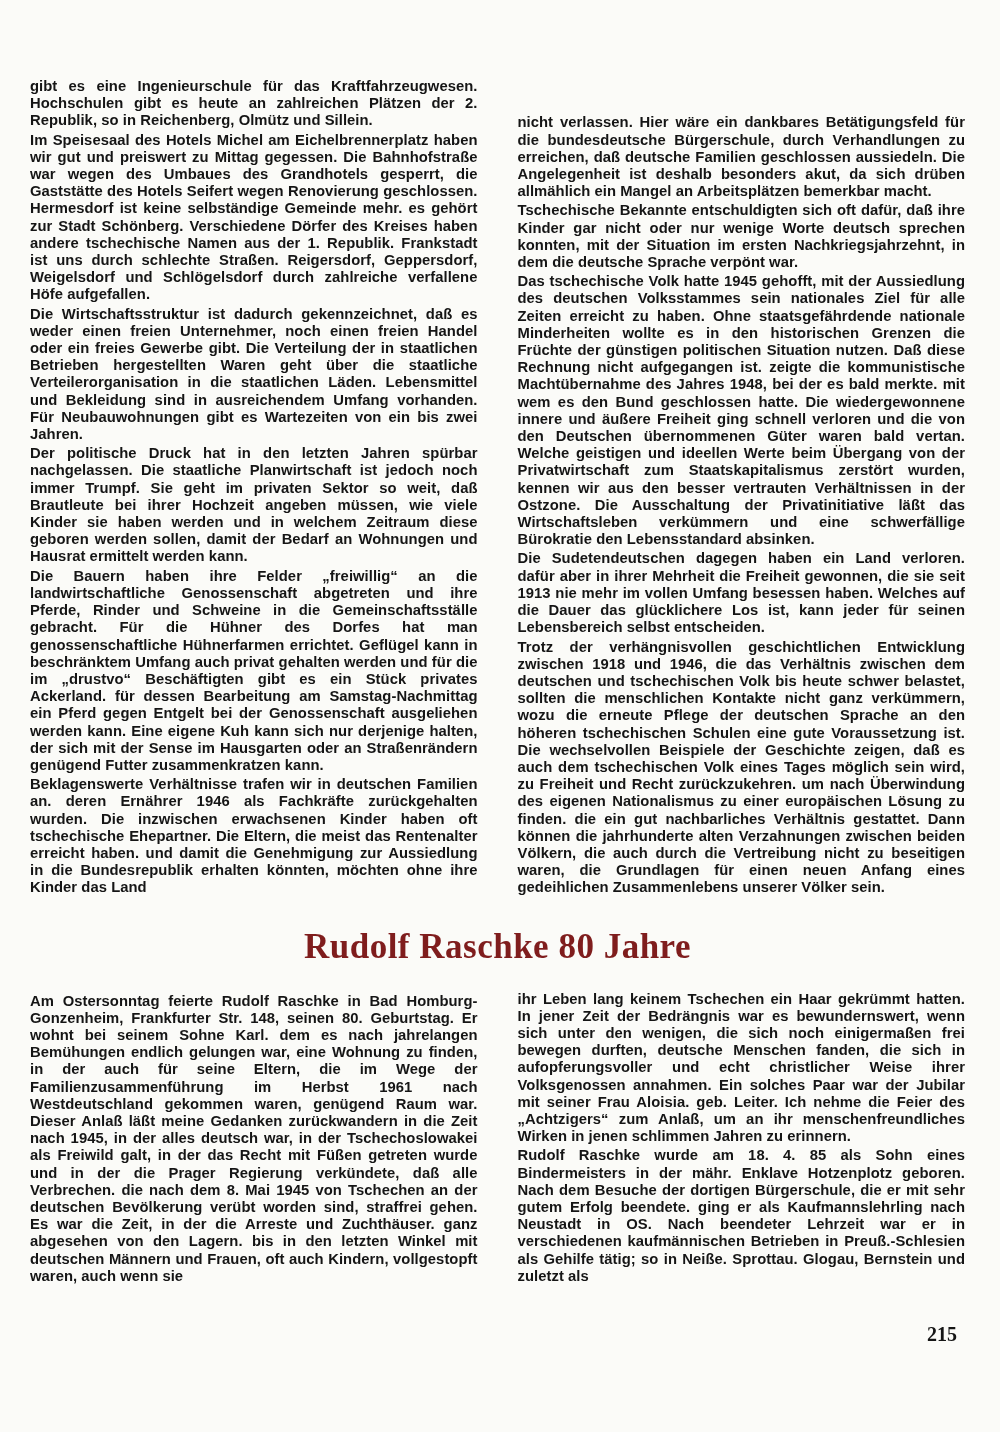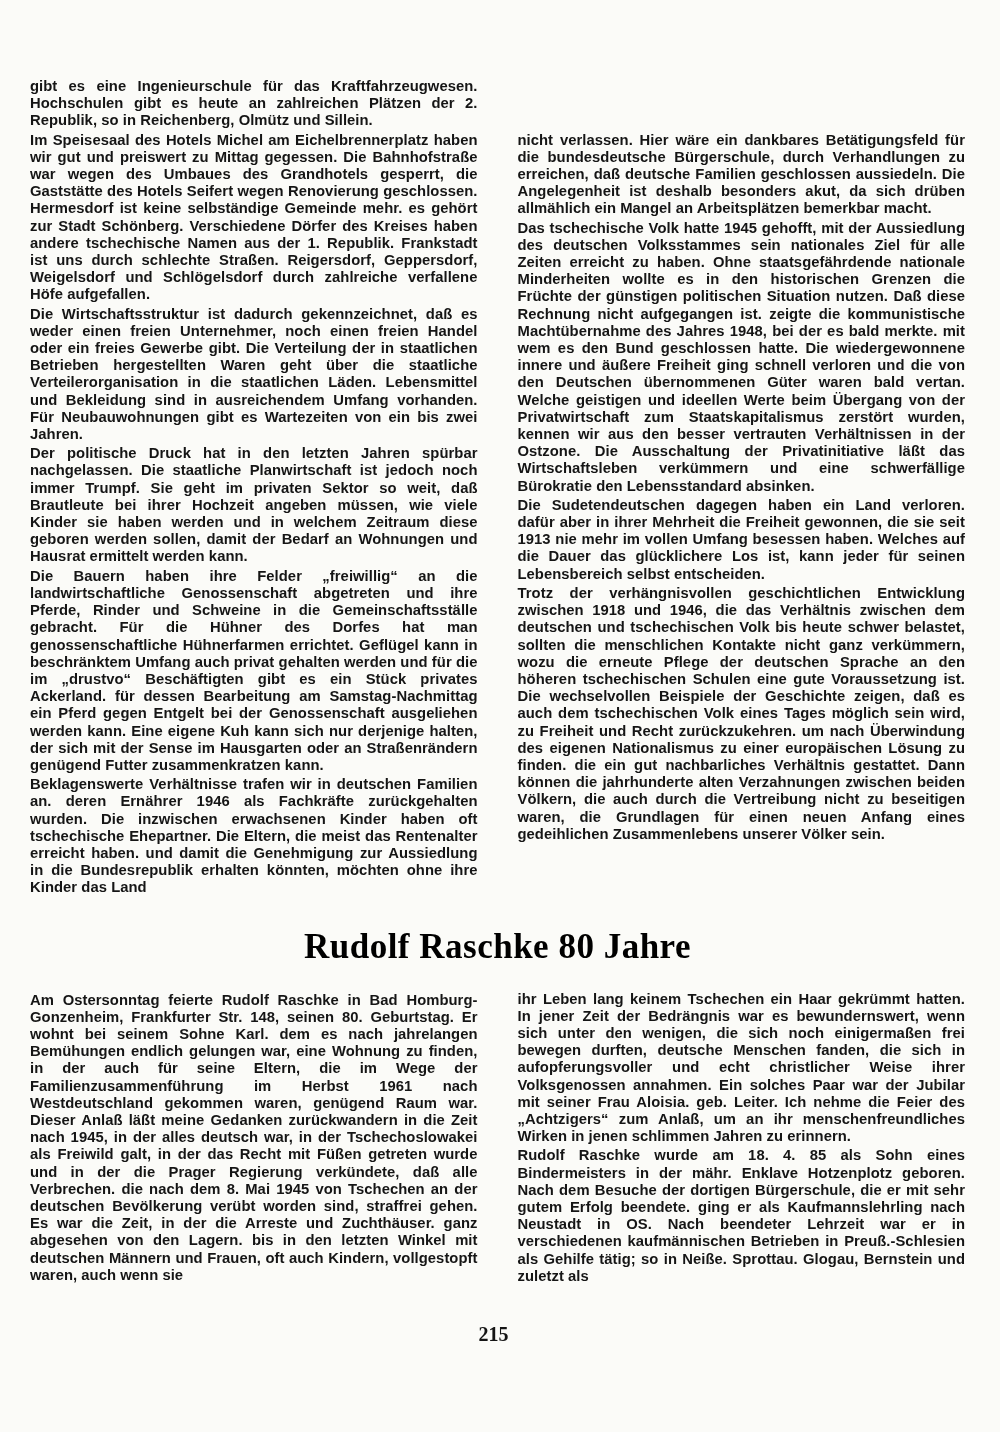--- a/index.html
+++ b/index.html
@@ -10,21 +10,21 @@
     overflow: hidden;
     padding: 78px 35px 0 30px;
     color: #151515;
     font-family: "Liberation Sans", sans-serif;
     font-weight: 700;
     -webkit-font-smoothing: antialiased;
   }
   .two-col {
     display: flex;
     gap: 40px;
-    align-items: center;
+    align-items: flex-end;
   }
   .col {
     flex: 1 1 0;
     font-size: 14.8px;
     line-height: 17.2px;
     text-align: justify;
     hyphens: auto;
     letter-spacing: 0.05px;
   }
   .col p {
@@ -36,24 +36,24 @@
     margin-top: -17.2px;
     padding-right: 4px;
   }
   .article-title {
     font-family: "Liberation Serif", serif;
     font-weight: 700;
     font-size: 35px;
     letter-spacing: 0.5px;
     text-align: center;
     margin: 28px 0 24px 0;
-    color: #000000;
+    color: #7f1d1d;
   }
   .page-number {
-    text-align: center;
+    text-align: right;
     font-family: "Liberation Serif", serif;
     font-weight: 700;
     font-size: 20px;
     margin-top: 36px;
     padding-right: 8px;
   }
 </style>
 </head>
 <body>
 
@@ -64,20 +64,21 @@
         <p>gibt es eine Ingenieurschule für das Kraftfahrzeugwesen. Hochschulen gibt es heute an zahlreichen Plätzen der 2. Republik, so in Reichenberg, Olmütz und Sillein.</p>
         <p>Im Speisesaal des Hotels Michel am Eichelbrennerplatz haben wir gut und preiswert zu Mittag gegessen. Die Bahnhofstraße war wegen des Umbaues des Grandhotels gesperrt, die Gaststätte des Hotels Seifert wegen Renovierung geschlossen. Hermesdorf ist keine selbständige Gemeinde mehr. es gehört zur Stadt Schönberg. Verschiedene Dörfer des Kreises haben andere tschechische Namen aus der 1. Republik. Frankstadt ist uns durch schlechte Straßen. Reigersdorf, Geppersdorf, Weigelsdorf und Schlögelsdorf durch zahlreiche verfallene Höfe aufgefallen.</p>
         <p>Die Wirtschaftsstruktur ist dadurch gekennzeichnet, daß es weder einen freien Unternehmer, noch einen freien Handel oder ein freies Gewerbe gibt. Die Verteilung der in staatlichen Betrieben hergestellten Waren geht über die staatliche Verteilerorganisation in die staatlichen Läden. Lebensmittel und Bekleidung sind in ausreichendem Umfang vorhanden. Für Neubauwohnungen gibt es Wartezeiten von ein bis zwei Jahren.</p>
         <p>Der politische Druck hat in den letzten Jahren spürbar nachgelassen. Die staatliche Planwirtschaft ist jedoch noch immer Trumpf. Sie geht im privaten Sektor so weit, daß Brautleute bei ihrer Hochzeit angeben müssen, wie viele Kinder sie haben werden und in welchem Zeitraum diese geboren werden sollen, damit der Bedarf an Wohnungen und Hausrat ermittelt werden kann.</p>
         <p>Die Bauern haben ihre Felder „freiwillig“ an die landwirtschaftliche Genossenschaft abgetreten und ihre Pferde, Rinder und Schweine in die Gemeinschaftsställe gebracht. Für die Hühner des Dorfes hat man genossenschaftliche Hühnerfarmen errichtet. Geflügel kann in beschränktem Umfang auch privat gehalten werden und für die im „drustvo“ Beschäftigten gibt es ein Stück privates Ackerland. für dessen Bearbeitung am Samstag-Nachmittag ein Pferd gegen Entgelt bei der Genossenschaft ausgeliehen werden kann. Eine eigene Kuh kann sich nur derjenige halten, der sich mit der Sense im Hausgarten oder an Straßenrändern genügend Futter zusammenkratzen kann.</p>
         <p>Beklagenswerte Verhältnisse trafen wir in deutschen Familien an. deren Ernährer 1946 als Fachkräfte zurückgehalten wurden. Die inzwischen erwachsenen Kinder haben oft tschechische Ehepartner. Die Eltern, die meist das Rentenalter erreicht haben. und damit die Genehmigung zur Aussiedlung in die Bundesrepublik erhalten könnten, möchten ohne ihre Kinder das Land</p>
       </div>
     <div class="col">
       <div>
           <p>nicht verlassen. Hier wäre ein dankbares Betätigungsfeld für die bundesdeutsche Bürgerschule, durch Verhandlungen zu erreichen, daß deutsche Familien geschlossen aussiedeln. Die Angelegenheit ist deshalb besonders akut, da sich drüben allmählich ein Mangel an Arbeitsplätzen bemerkbar macht.</p>
+          <p>Tschechische Bekannte entschuldigten sich oft dafür, daß ihre Kinder gar nicht oder nur wenige Worte deutsch sprechen konnten, mit der Situation im ersten Nachkriegsjahrzehnt, in dem die deutsche Sprache verpönt war.</p>
           <p>Das tschechische Volk hatte 1945 gehofft, mit der Aussiedlung des deutschen Volksstammes sein nationales Ziel für alle Zeiten erreicht zu haben. Ohne staatsgefährdende nationale Minderheiten wollte es in den historischen Grenzen die Früchte der günstigen politischen Situation nutzen. Daß diese Rechnung nicht aufgegangen ist. zeigte die kommunistische Machtübernahme des Jahres 1948, bei der es bald merkte. mit wem es den Bund geschlossen hatte. Die wiedergewonnene innere und äußere Freiheit ging schnell verloren und die von den Deutschen übernommenen Güter waren bald vertan. Welche geistigen und ideellen Werte beim Übergang von der Privatwirtschaft zum Staatskapitalismus zerstört wurden, kennen wir aus den besser vertrauten Verhältnissen in der Ostzone. Die Ausschaltung der Privatinitiative läßt das Wirtschaftsleben verkümmern und eine schwerfällige Bürokratie den Lebensstandard absinken.</p>
           <p>Die Sudetendeutschen dagegen haben ein Land verloren. dafür aber in ihrer Mehrheit die Freiheit gewonnen, die sie seit 1913 nie mehr im vollen Umfang besessen haben. Welches auf die Dauer das glücklichere Los ist, kann jeder für seinen Lebensbereich selbst entscheiden.</p>
           <p>Trotz der verhängnisvollen geschichtlichen Entwicklung zwischen 1918 und 1946, die das Verhältnis zwischen dem deutschen und tschechischen Volk bis heute schwer belastet, sollten die menschlichen Kontakte nicht ganz verkümmern, wozu die erneute Pflege der deutschen Sprache an den höheren tschechischen Schulen eine gute Voraussetzung ist. Die wechselvollen Beispiele der Geschichte zeigen, daß es auch dem tschechischen Volk eines Tages möglich sein wird, zu Freiheit und Recht zurückzukehren. um nach Überwindung des eigenen Nationalismus zu einer europäischen Lösung zu finden. die ein gut nachbarliches Verhältnis gestattet. Dann können die jahrhunderte alten Verzahnungen zwischen beiden Völkern, die auch durch die Vertreibung nicht zu beseitigen waren, die Grundlagen für einen neuen Anfang eines gedeihlichen Zusammenlebens unserer Völker sein.</p>
         </div>
     </div>
   </section>
 
   <h1 class="article-title">Rudolf Raschke 80 Jahre</h1>
 
   <section class="two-col">

